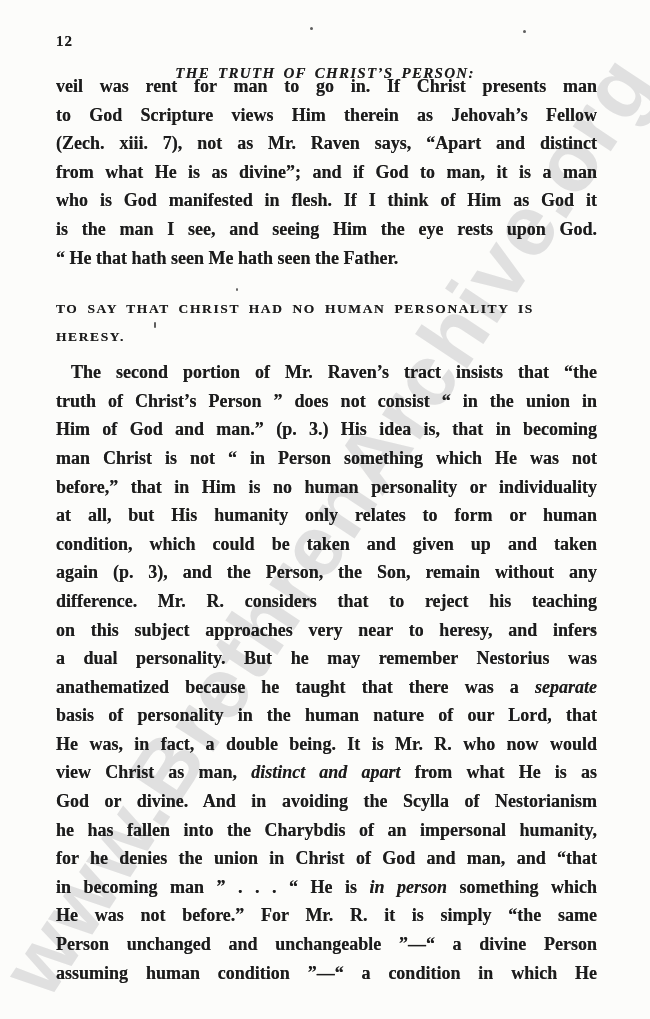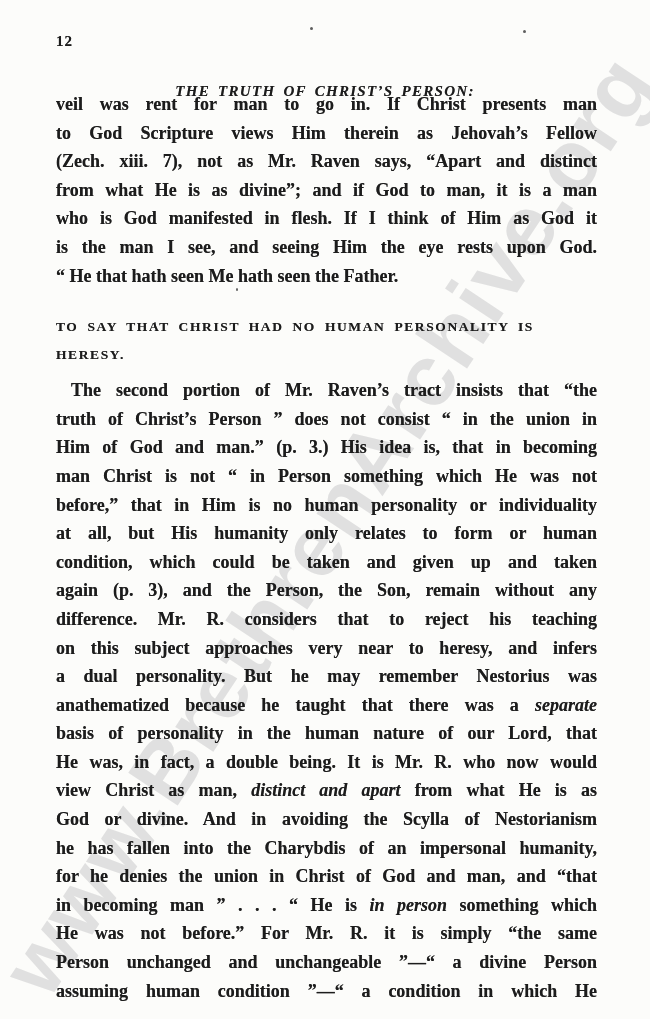--- a/index.html
+++ b/index.html
@@ -19,21 +19,21 @@
     font-weight:bold;
     font-size:86px;
     letter-spacing:2px;
     color:#e0e0e0;
     white-space:nowrap;
     z-index:0;
     pointer-events:none;
     user-select:none;
   }
   .content{position:relative;z-index:1;}
-  .header{position:relative;padding-top:42px;height:24px;}
+  .header{position:relative;padding-top:24px;height:24px;}
   .page-num{
     position:absolute;left:56px;top:33px;
     font-size:15px;font-weight:bold;letter-spacing:1px;
     text-shadow:0 0 .5px rgba(20,20,20,.6);
   }
   .running-title{
     text-align:center;
     font-style:italic;font-weight:bold;
     font-size:15px;letter-spacing:1.3px;word-spacing:3px;
     text-shadow:0 0 .5px rgba(20,20,20,.55);

